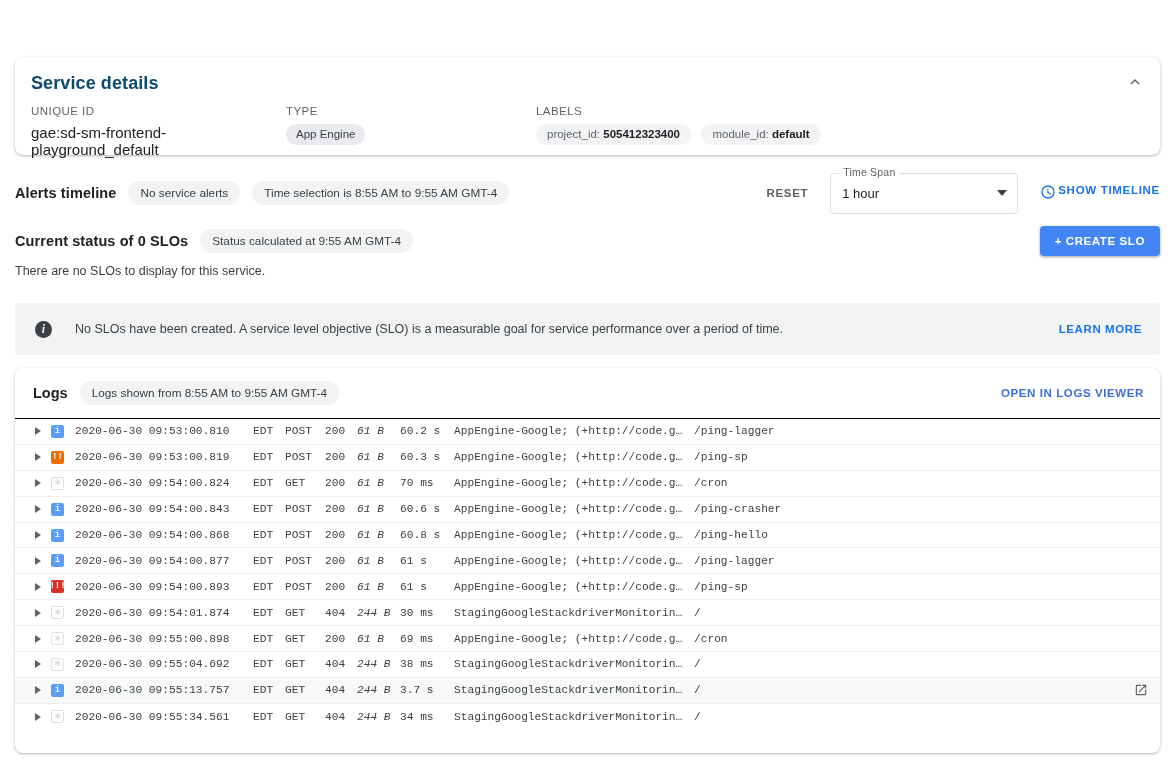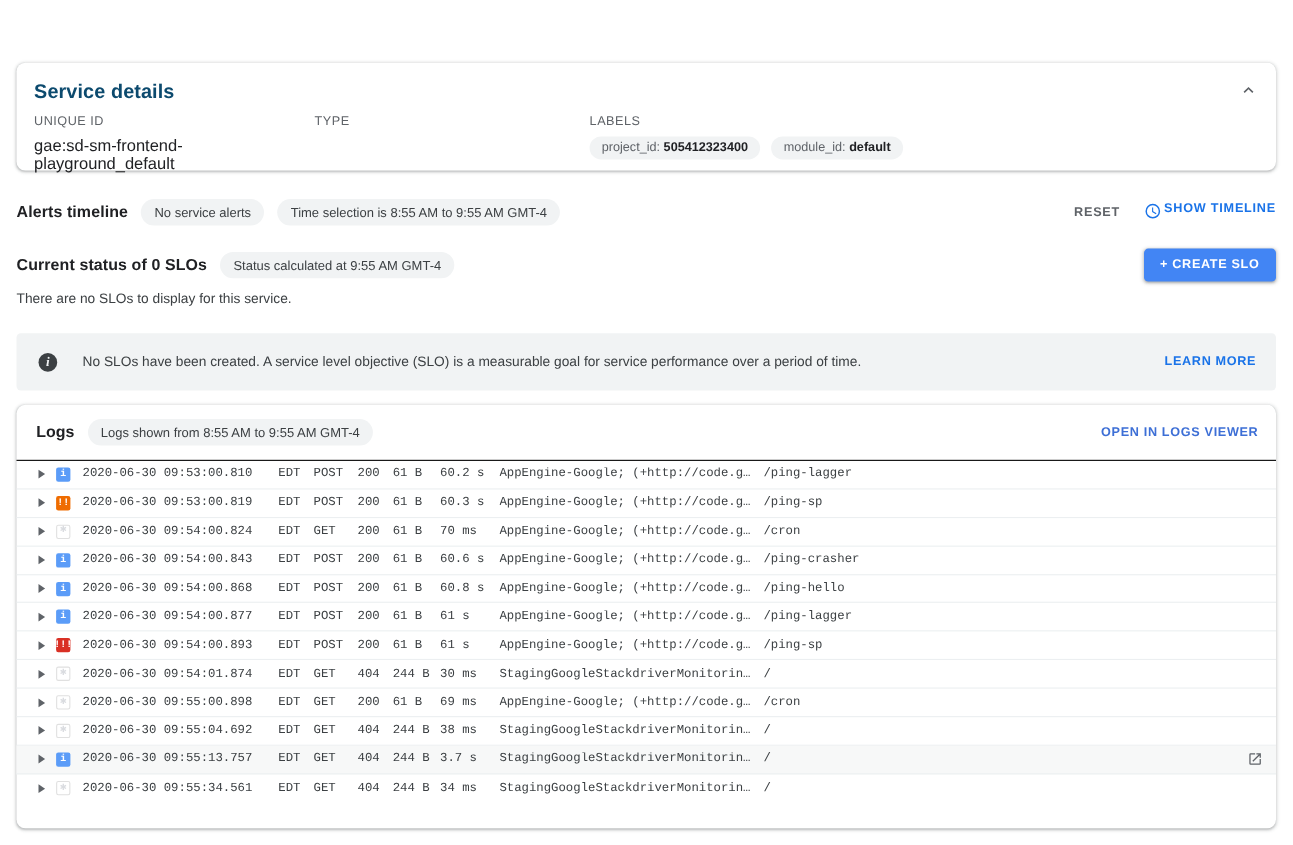--- a/index.html
+++ b/index.html
@@ -178,21 +178,21 @@
     color: #fff; margin-right: 11px; line-height: 1;
   }
   .sev-info { background: #5b9cf8; }
   .sev-warning { background: #ef6c00; }
   .sev-error { background: #d93025; }
   .sev-default { background: #fff; border: 1px solid #e0e0e0; color: #dadce0; font-size: 10px; }
   .c-ts   { width: 178px; flex: 0 0 auto; }
   .c-zone { width: 32px; flex: 0 0 auto; }
   .c-meth { width: 40px; flex: 0 0 auto; }
   .c-stat { width: 32px; flex: 0 0 auto; }
-  .c-size { width: 43px; flex: 0 0 auto; text-align: left; }
+  .c-size { width: 43px; flex: 0 0 auto; text-align: left; font-style: italic; }
   .c-lat  { width: 54px; flex: 0 0 auto; }
   .c-agent{ width: 230px; flex: 0 0 auto; overflow: hidden; text-overflow: ellipsis; }
   .c-path { width: 220px; flex: 0 0 auto; padding-left: 10px; }
   .row-ext { margin-left: auto; color: #5f6368; display: flex; align-items: center; }
   .row-ext.hidden { visibility: hidden; }
 </style>
 </head>
 <body>
 
 <div class="page">
@@ -207,37 +207,45 @@
         </svg>
       </div>
     </div>
     <div class="sd-cols">
       <div class="sd-col-uid">
         <div class="sd-label">UNIQUE ID</div>
         <div class="sd-value">gae:sd-sm-frontend-playground_default</div>
       </div>
       <div class="sd-col-type">
         <div class="sd-label">TYPE</div>
+        <div><span class="chip-gray">App Engine</span></div>
       </div>
       <div class="sd-col-labels">
         <div class="sd-label">LABELS</div>
         <div>
           <span class="chip-label"><span>project_id:</span> <b>505412323400</b></span>
           <span class="chip-label"><span>module_id:</span> <b>default</b></span>
         </div>
       </div>
     </div>
   </div>
 
   <div class="alerts-row">
     <div class="sec-title">Alerts timeline</div>
     <span class="pill">No service alerts</span>
     <span class="pill">Time selection is 8:55 AM to 9:55 AM GMT-4</span>
     <div class="flexspace"></div>
     <div class="reset-btn">RESET</div>
+    <div class="select-wrap">
+      <div class="select-legend">Time Span</div>
+      <div class="select-box">
+        <span>1 hour</span>
+      </div>
+      <div class="caret"></div>
+    </div>
     <div class="show-timeline">
       <span>
         <svg width="16" height="16" viewBox="0 0 24 24" fill="currentColor" aria-hidden="true">
           <path d="M12 2a10 10 0 100 20 10 10 0 000-20zm0 18a8 8 0 110-16 8 8 0 010 16zm.5-13H11v6l5.2 3.1.8-1.3-4.5-2.7V7z"></path>
         </svg>
       </span>
       <span>SHOW TIMELINE</span>
     </div>
   </div>
 

